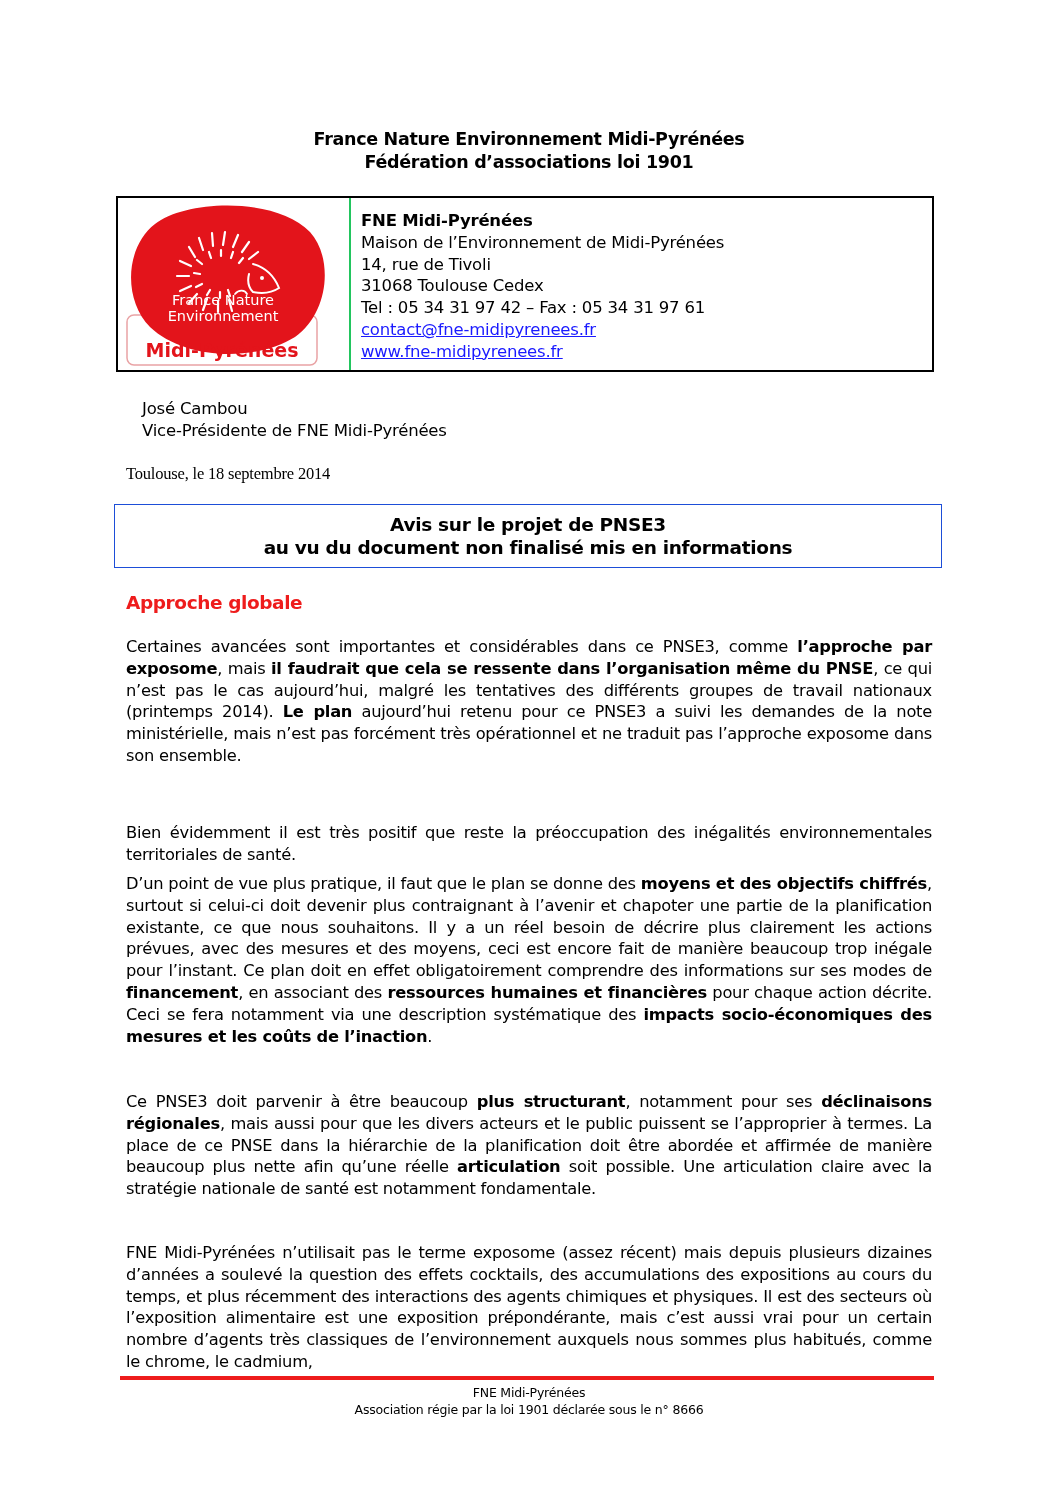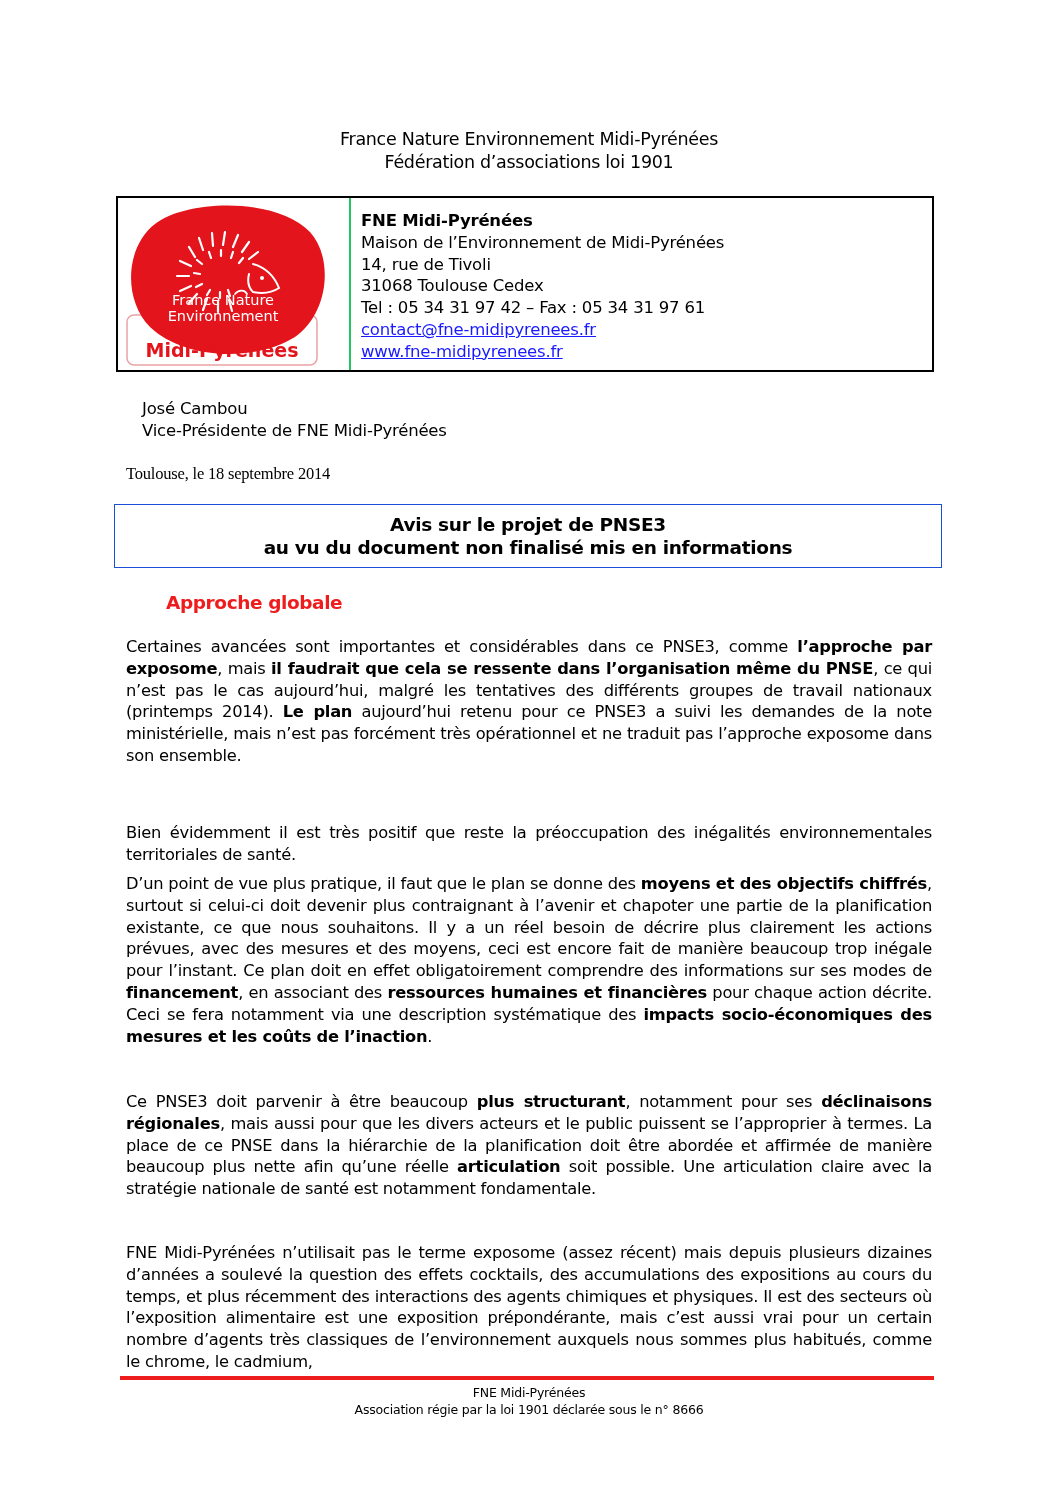--- a/index.html
+++ b/index.html
@@ -1,33 +1,33 @@
 <!DOCTYPE html>
 <html><head>
 <meta charset="utf-8">
 <style>
   html, body { margin: 0; padding: 0; background: #ffffff; }
   body { width: 1058px; height: 1497px; position: relative; font-family: "DejaVu Sans", sans-serif; color: #000; overflow: hidden; }
   .page { position: absolute; left: 0; top: 0; width: 1058px; height: 1497px; }
 
-  .org-title { position: absolute; left: 0; width: 1058px; top: 128px; text-align: center; font-weight: normal; font-size: 17.5px; line-height: 23px; letter-spacing: -0.3px; }
+  .org-title { position: absolute; left: 0; width: 1058px; top: 128px; text-align: center; font-weight: bold; font-size: 17.5px; line-height: 23px; letter-spacing: -0.3px; }
 
   .contact-box { position: absolute; left: 116px; top: 196px; width: 818px; height: 176px; border: 2px solid #000; box-sizing: border-box; display: flex; }
   .logo-cell { width: 233px; height: 100%; border-right: 2px solid #22c55e; position: relative; box-sizing: border-box; }
   .logo { position: absolute; left: 7px; top: 4px; width: 212px; height: 165px; }
   .info-cell { padding: 12px 0 0 10px; font-size: 16.5px; line-height: 21.8px; letter-spacing: -0.2px; }
   .info-cell .org-name { font-weight: bold; }
   .info-cell a { color: #1a1aff; text-decoration: underline; }
 
   .sender { position: absolute; left: 126px; top: 398px; font-size: 16.5px; line-height: 22px; letter-spacing: -0.2px; margin-left: 16px; }
   .place-date { position: absolute; left: 126px; top: 463px; font-size: 16.5px; line-height: 22px; letter-spacing: -0.2px; font-family: Liberation Serif, serif; }
 
   .title-box { position: absolute; left: 114px; top: 504px; width: 828px; height: 64px; border: 1px solid #1d4ed8; box-sizing: border-box; text-align: center; font-weight: bold; font-size: 18.5px; line-height: 23px; padding-top: 8px; letter-spacing: -0.3px; }
 
-  .section-heading { position: absolute; left: 126px; top: 592px; color: #ee1c1c; font-weight: bold; font-size: 18.5px; letter-spacing: -0.4px; margin-left: 40px; }
+  .section-heading { position: absolute; left: 126px; top: 592px; color: #ee1c1c; font-weight: bold; font-size: 18.5px; letter-spacing: -0.4px; }
 
   .para { position: absolute; left: 126px; width: 806px; font-size: 16.3px; line-height: 21.8px; text-align: justify; letter-spacing: -0.25px; }
   .para b { font-weight: bold; }
 
   .footer-rule { position: absolute; left: 120px; top: 1376px; width: 814px; height: 4px; background: #ee1c1c; }
   .footer { position: absolute; left: 0; width: 1058px; top: 1384px; text-align: center; font-size: 12.5px; line-height: 17.3px; letter-spacing: -0.2px; }
 </style>
 </head>
 <body>
 

